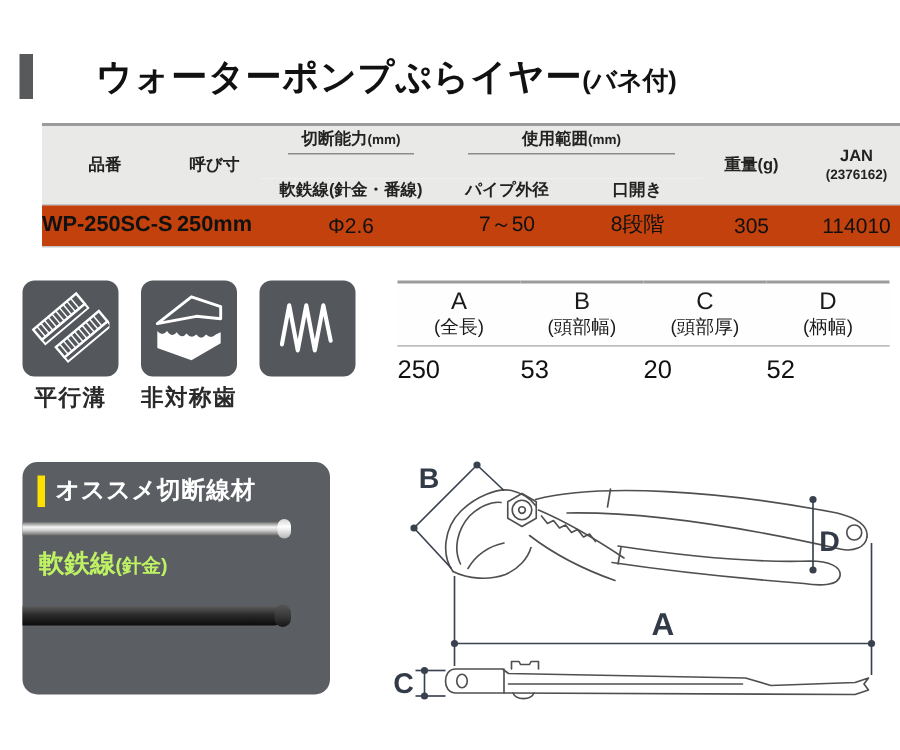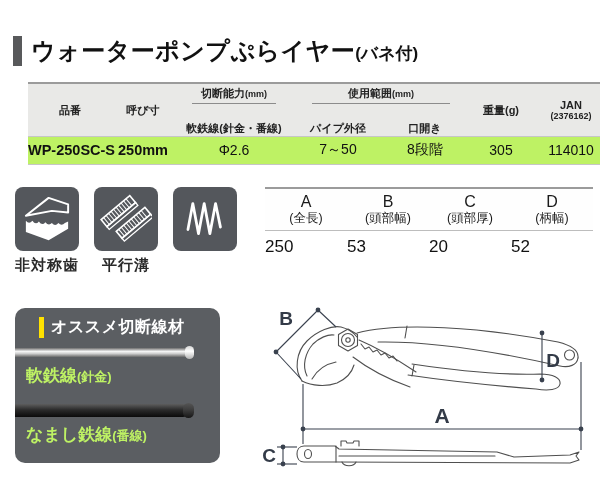--- a/index.html
+++ b/index.html
@@ -6,35 +6,35 @@
   body {
     width:600px; height:500px; position:relative; overflow:hidden;
     background:#ffffff; color:#1a1a1a;
     font-family:"Liberation Sans","DejaVu Sans",sans-serif;
   }
   .abs { position:absolute; }
 
   
   #title { left:13px; top:35px; display:flex; align-items:center; }
   #title .bar { width:9px; height:30px; background:#58595b; margin-right:9px; }
-  #title .main { font-size:24px; font-weight:bold; color:#111; letter-spacing:.5px; white-space:nowrap; }
+  #title .main { font-size:24px; font-weight:bold; color:#111; letter-spacing:.5px; white-space:nowrap;margin-left:33px; }
   #title .suffix { font-size:17px; font-weight:bold; color:#111; }
 
   
   #spec { left:28px; top:82px; width:580px; border-collapse:collapse; table-layout:fixed;
           border-top:2px solid #9b9b9b; }
   #spec th { background:#e9e9e7; font-size:11px; font-weight:bold; color:#222;
              padding:1px 0; line-height:1.3; vertical-align:middle; text-align:center;
              border-bottom:1px solid #c6c6c6; }
   #spec th.group { border-bottom:none; padding-bottom:16px; }
   #spec th.group .gline { display:block; margin:0 18px; padding:1px 0 2px;
                           border-bottom:1px solid #8c8c8c; }
   #spec th .unit { font-size:9px; }
   #spec th .jan-sub { display:block; font-size:9px; font-weight:bold; margin-top:-1px; }
-  #spec td { background:#bef264; border-bottom:1px solid #c6c6c6; font-size:14px;
+  #spec td { background:#c2410c; border-bottom:1px solid #c6c6c6; font-size:14px;
              text-align:center; color:#111; padding:4px 0 5px; white-space:nowrap; }
   #spec td.bold { font-weight:bold; font-size:14.5px; }
 
   
   #features { left:15px; top:187px; display:flex; gap:15px; }
   .feature { width:64px; text-align:center; }
   .icon-box { width:64px; height:64px; background:#54575c; border-radius:8px;
               display:flex; align-items:center; justify-content:center; }
   .flabel { margin-top:5px; font-size:15px; font-weight:bold; color:#2a2a2a;
             letter-spacing:1px; white-space:nowrap; }
@@ -43,21 +43,21 @@
   #dim { left:265px; top:187px; width:328px; border-collapse:collapse; table-layout:fixed;
          border-top:2px solid #9b9b9b; }
   #dim th { font-weight:normal; font-size:16px; color:#1a1a1a; text-align:center;
             padding:4px 0 4px; line-height:1.15; border-bottom:1px solid #bdbdbd; background:#fefefe; }
   #dim th .dimname { display:block; font-size:12.5px; }
   #dim td { font-size:17px; text-align:left; color:#111; padding:6px 0 4px; }
 
   
   #recommend { left:15px; top:308px; width:205px; height:155px; background:#5b5e62;
                border-radius:10px; }
-  #recommend .rec-header { position:absolute; left:24px; top:9px; display:flex; align-items:center; }
+  #recommend .rec-header { position:absolute; left:10px; top:9px; display:flex; align-items:center; }
   #recommend .rec-bar { width:5px; height:21px; background:#ffe100; margin-right:7px; }
   #recommend .rec-title { color:#fff; font-size:16px; font-weight:bold; letter-spacing:.5px; white-space:nowrap; }
   .wire { position:absolute; left:0; }
   .wire1 { top:40px; width:174px; height:9px; border-radius:0 4px 4px 0;
            background:linear-gradient(#6e6e6e,#f5f5f5 38%,#cfcfcf 62%,#6a6a6a); }
   .wire1cap { position:absolute; left:170px; top:38px; width:9px; height:13px; border-radius:5px;
               background:linear-gradient(#d6d6d6,#ffffff 40%,#b5b5b5); }
   .wire2 { top:96px; width:174px; height:13px; border-radius:0 6px 6px 0;
            background:linear-gradient(#5d5d5d,#2b2b2b 45%,#0a0a0a); }
   .wire2cap { position:absolute; left:168px; top:95px; width:11px; height:15px; border-radius:6px;
@@ -123,29 +123,20 @@
       <td>Φ2.6</td>
       <td>7～50</td>
       <td>8段階</td>
       <td>305</td>
       <td>114010</td>
     </tr>
   </tbody>
 </table>
 
 <div id="features" class="abs">
-  <div class="feature">
-    <div class="icon-box">
-      <svg width="52" height="52" viewBox="0 0 64 64">
-        <path d="M6,28 L34,6 L58,14 L58,24 L38,22 L6,28 Z" stroke="#fff" stroke-width="2.4" fill="none" stroke-linejoin="round"></path>
-        <path d="M6,34 Q10,39 14,34 Q18,40 22,35 Q26,41 30,36 Q34,41 38,37 Q42,42 46,37 Q50,41 54,37 L58,35 L58,44 L34,58 L6,48 Z" fill="#ffffff"></path>
-      </svg>
-    </div>
-    <div class="flabel">非対称歯</div>
-  </div>
   <div class="feature">
     <div class="icon-box">
       <svg width="52" height="52" viewBox="0 0 64 64">
         <g transform="rotate(-40 32 32)" stroke="#ffffff" fill="none">
           <rect x="8" y="13" width="46" height="11" stroke-width="2"></rect>
           <rect x="8" y="24" width="46" height="4.5" stroke-width="1.6"></rect>
           <g stroke-width="1.2">
             <line x1="12" y1="13" x2="12" y2="24"></line>
               <line x1="16" y1="13" x2="16" y2="24"></line>
             <line x1="20" y1="13" x2="20" y2="24"></line>
@@ -172,20 +163,29 @@
               <line x1="53" y1="36" x2="53" y2="47"></line>
           </g>
         </g>
       </svg>
     </div>
     <div class="flabel">平行溝</div>
   </div>
   <div class="feature">
     <div class="icon-box">
       <svg width="52" height="52" viewBox="0 0 64 64">
+        <path d="M6,28 L34,6 L58,14 L58,24 L38,22 L6,28 Z" stroke="#fff" stroke-width="2.4" fill="none" stroke-linejoin="round"></path>
+        <path d="M6,34 Q10,39 14,34 Q18,40 22,35 Q26,41 30,36 Q34,41 38,37 Q42,42 46,37 Q50,41 54,37 L58,35 L58,44 L34,58 L6,48 Z" fill="#ffffff"></path>
+      </svg>
+    </div>
+    <div class="flabel">非対称歯</div>
+  </div>
+  <div class="feature">
+    <div class="icon-box">
+      <svg width="52" height="52" viewBox="0 0 64 64">
         <polyline points="11,45 17,13 24,50 31,13 38,50 45,13 51,42" stroke="#ffffff" stroke-width="3.4" fill="none" stroke-linecap="round" stroke-linejoin="round"></polyline>
       </svg>
     </div>
   </div>
 </div>
 
 <table id="dim" class="abs">
   <colgroup>
       <col style="width:82px">
       <col style="width:82px">
@@ -215,23 +215,20 @@
     <div class="rec-bar"></div>
     <div class="rec-title">オススメ切断線材</div>
   </div>
   <div class="wire wire1"></div>
   <div class="wire1cap"></div>
   <div class="rec-label rec-label1">
     <span>軟鉄線</span><span class="small">(針金)</span>
   </div>
   <div class="wire wire2"></div>
   <div class="wire2cap"></div>
-  <div class="rec-label rec-label2">
-    <span>なまし鉄線</span><span class="small">(番線)</span>
-  </div>
 </div>
 
 <svg id="drawing" class="abs" width="360" height="220" viewBox="0 0 360 220">
 
   <g class="pliers">
     <path d="M62,101 C54,90 56,72 67,61 C77,51 92,45 101,47 C109,49 114,53 117,57"></path>
     <path d="M67,96 C62,86 65,73 73,64 C79,58 88,54 94,55"></path>
     <path d="M72,99 C77,90 86,84 96,82"></path>
     <path d="M62,101 C72,106 86,107 97,103 C106,99 112,92 114,85"></path>
     <path d="M117,53 C160,42 240,47 318,62 C330,65 339,70 338,78"></path>

